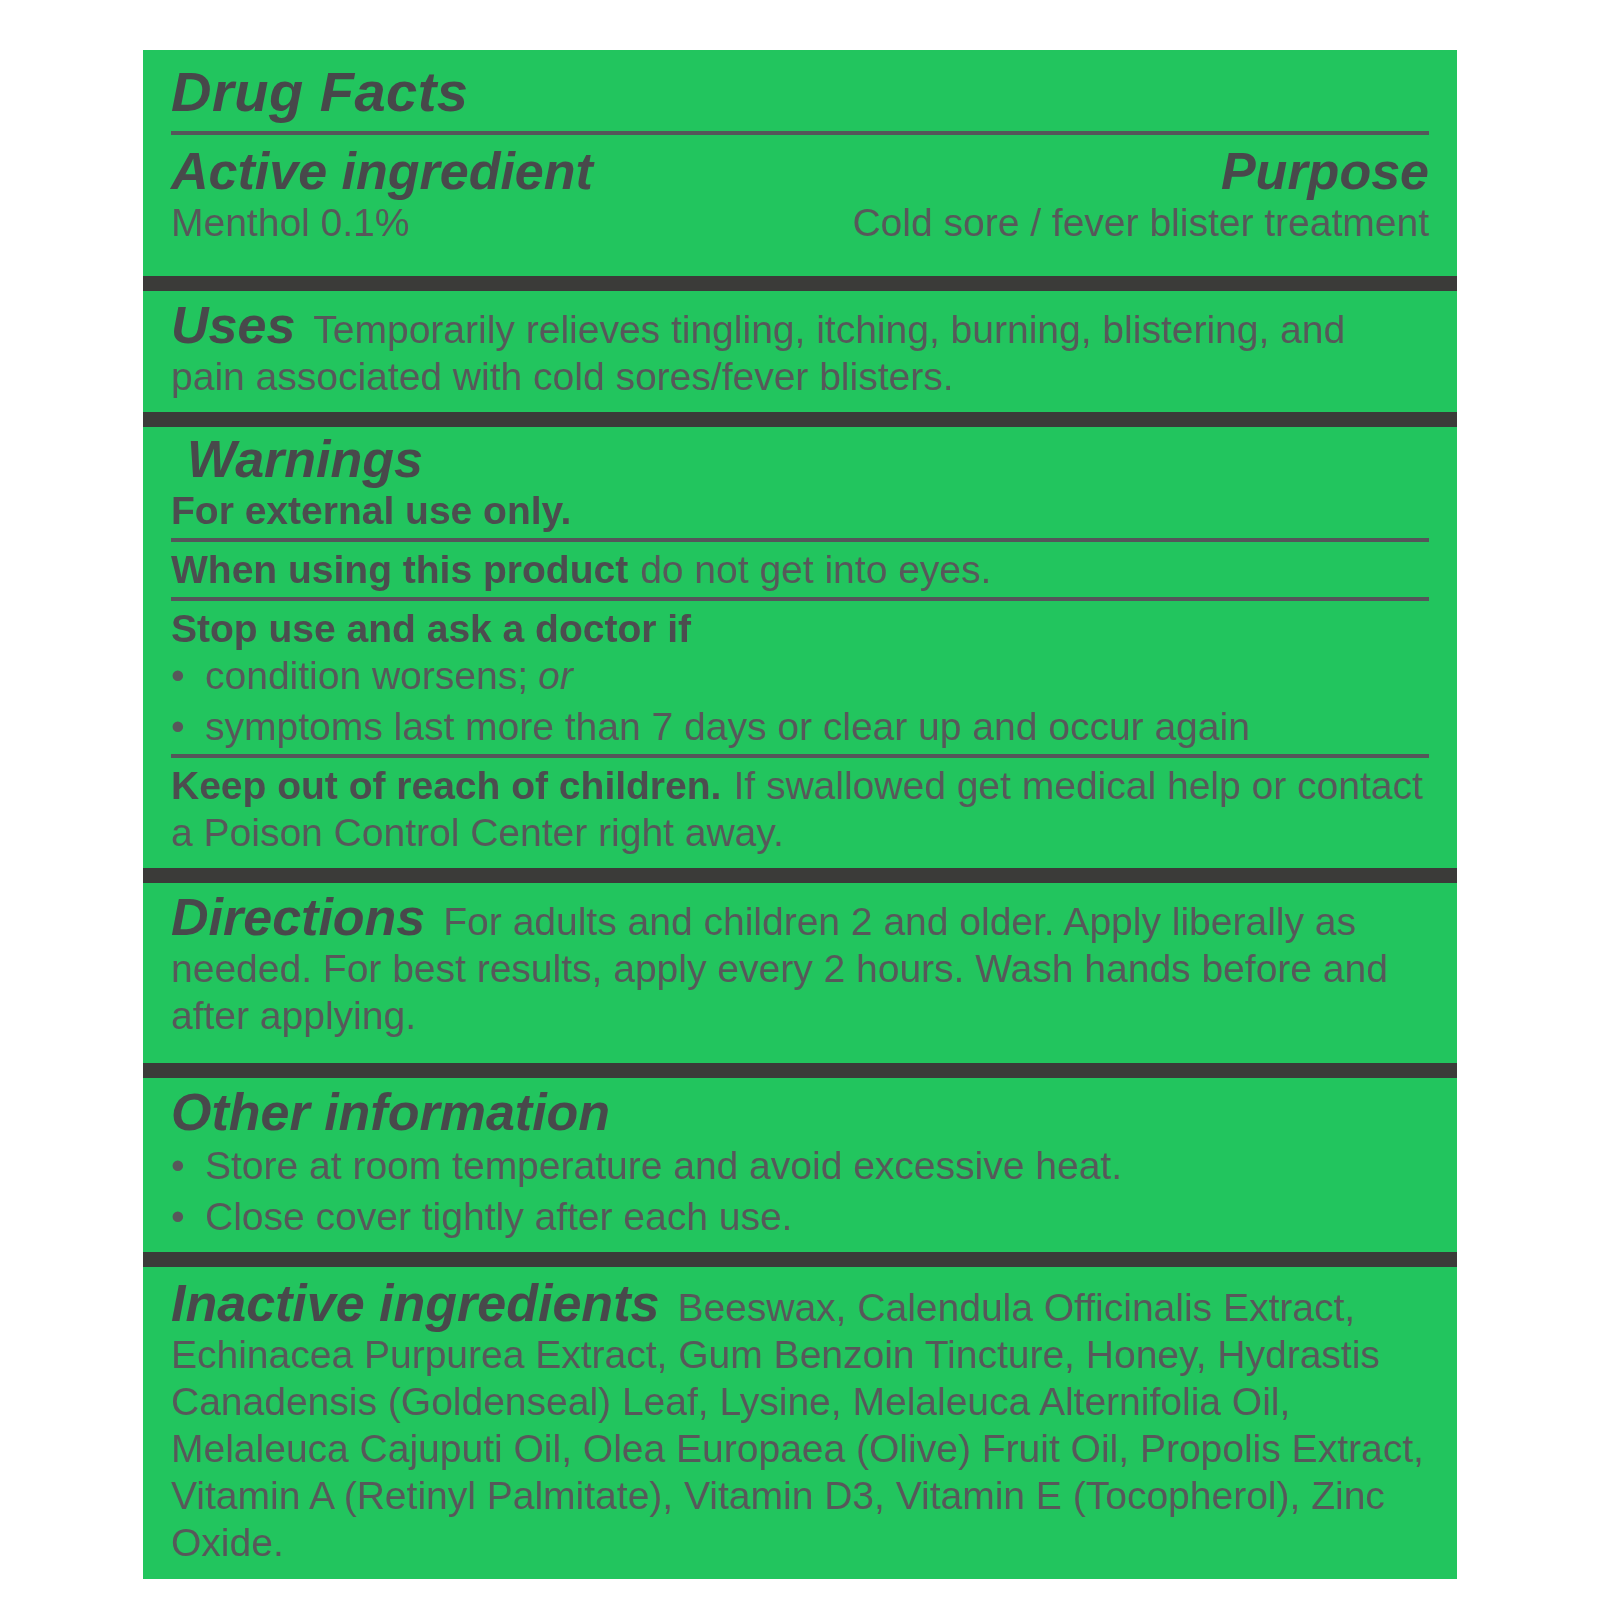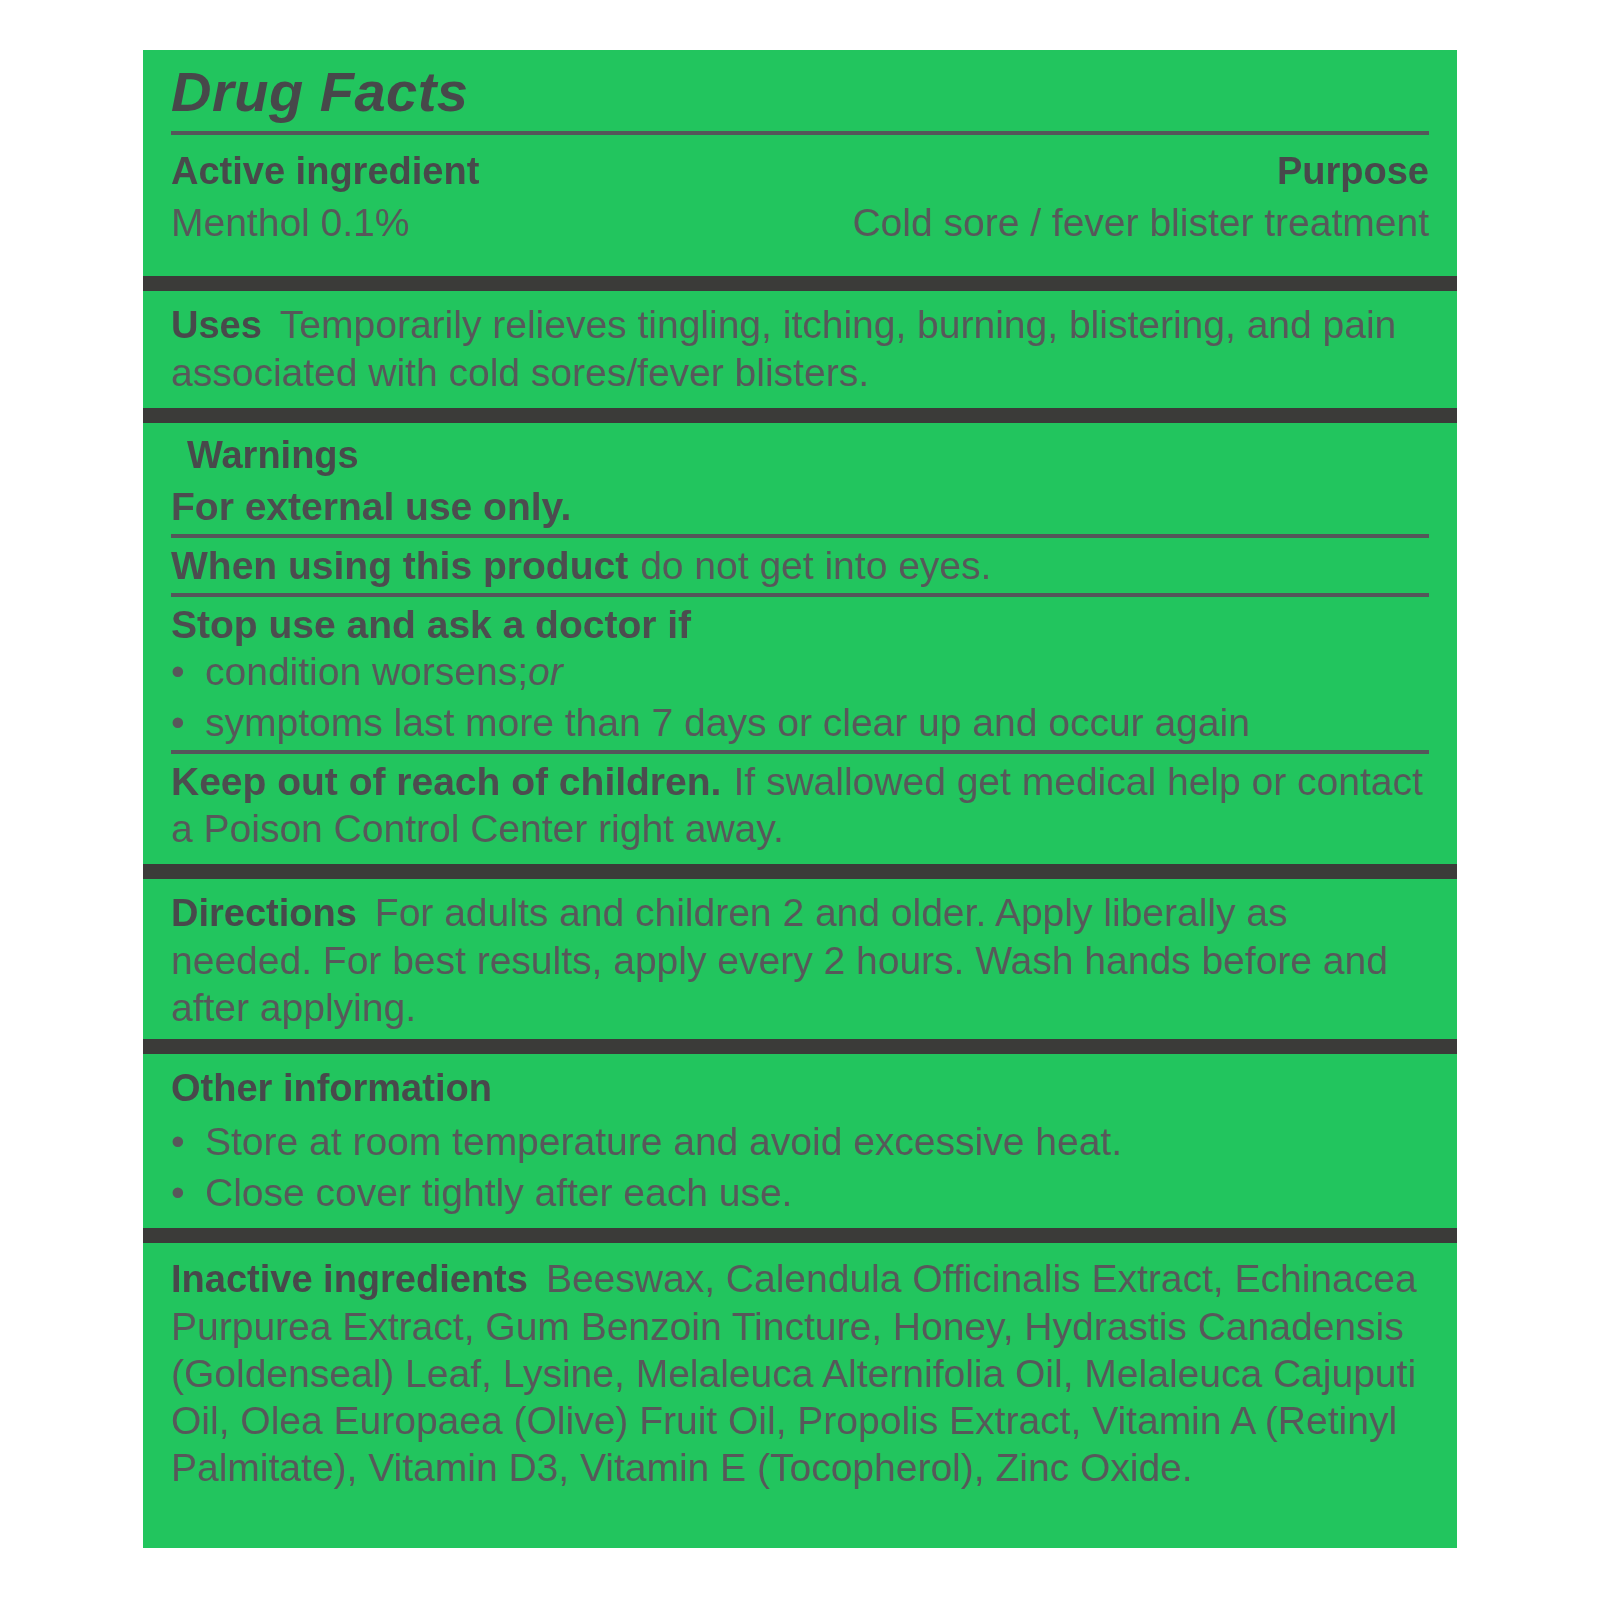--- a/index.html
+++ b/index.html
@@ -35,23 +35,24 @@
     line-height: 56px;
     font-weight: bold;
     font-style: italic;
     color: #47484a;
     margin: 0;
     padding-top: 14px;
     padding-bottom: 11px;
     letter-spacing: 0.5px;
   }
   .h-bi {
-    font-size: 38px;
+    font-size: 52px;
     line-height: 48px;
     font-weight: bold;
+    font-style: italic;
     color: #48494b;
   }
   .body-text {
     font-size: 39px;
     line-height: 47px;
     color: #57585a;
   }
   .bold { font-weight: bold; color: #4c4d4f; }
   .ital { font-style: italic; }
 
@@ -73,21 +74,21 @@
     justify-content: space-between;
     align-items: flex-start;
     padding-top: 12px;
     padding-bottom: 30px;
   }
   .ai-col-right { text-align: right; }
   .ai-value { margin-top: 4px; }
 
   .sec-uses { padding-top: 10px; padding-bottom: 12px; }
   .sec-warnings { padding-top: 8px; padding-bottom: 12px; }
-  .sec-directions { padding-top: 10px; padding-bottom: 8px; }
+  .sec-directions { padding-top: 10px; padding-bottom: 24px; }
   .sec-other { padding-top: 10px; padding-bottom: 12px; }
   .sec-inactive { padding-top: 12px; padding-bottom: 13px; }
 
   p { margin: 0; }
   .warn-heading { margin: 0 0 4px 16px; }
   .other-heading { margin: 0 0 6px 0; }
   .w-rule { margin: 4px 0; }
 
   .inline-heading { margin-right: 18px; }
   .inline-bold { margin-right: 12px; }
@@ -96,21 +97,21 @@
     display: flex;
     align-items: flex-start;
   }
   .bullet-row + .bullet-row { margin-top: 4px; }
   .bullet-glyph {
     width: 34px;
     flex: 0 0 34px;
     color: #57585a;
   }
   .bullet-text { flex: 1; }
-  .ital-tail { }
+  .ital-tail { margin-left: 10px; }
 </style>
 </head>
 <body>
 
 <div class="page">
   <section class="panel">
 
     <div class="inner">
       <h1 class="title">Drug Facts</h1>
     </div>

